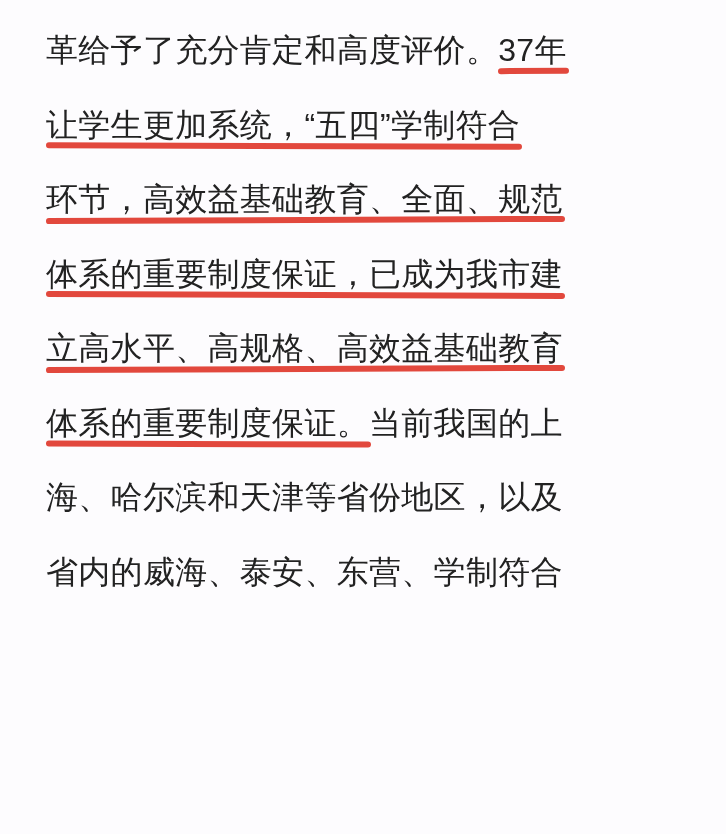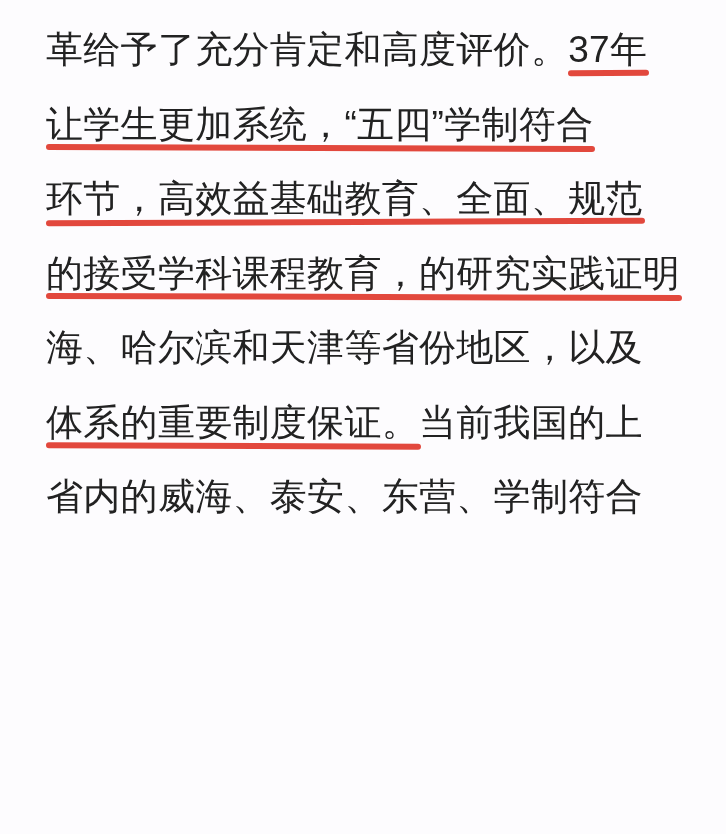--- a/index.html
+++ b/index.html
@@ -11,21 +11,21 @@
   html, body { margin: 0; padding: 0; }
   body {
     width: 726px;
     height: 834px;
     background: var(--bg-color);
     overflow: hidden;
     font-family: "Liberation Sans", sans-serif;
   }
   .text-body {
     padding: 13px 18px 0 46px;
-    font-size: 37px;
+    font-size: 32px;
     letter-spacing: 0.3px;
     color: var(--text-color);
   }
   .line {
     height: 74.5px;
     line-height: 74.5px;
     white-space: nowrap;
   }
   .seg {
     position: relative;
@@ -44,17 +44,18 @@
   .line:nth-child(odd)  .seg.u::after { transform: rotate(-0.25deg); }
   .line:nth-child(even) .seg.u::after { transform: rotate(0.2deg); }
 </style>
 </head>
 <body>
 
 <div class="text-body">
     <div class="line"><span class="seg">革给予了充分肯定和高度评价。</span><span class="seg u">37年</span></div>
     <div class="line"><span class="seg u">让学生更加系统，“五四”学制符合</span></div>
     <div class="line"><span class="seg u">环节，高效益基础教育、全面、规范</span></div>
-    <div class="line"><span class="seg u">的接受学科课程教育，的研究实践证明</span></div>
+    <div class="line"><span class="seg u">体系的重要制度保证，已成为我市建</span></div>
+    <div class="line"><span class="seg u">立高水平、高规格、高效益基础教育</span></div>
+    <div class="line"><span class="seg u">体系的重要制度保证。</span><span class="seg">当前我国的上</span></div>
     <div class="line"><span class="seg">海、哈尔滨和天津等省份地区，以及</span></div>
-    <div class="line"><span class="seg u">体系的重要制度保证。</span><span class="seg">当前我国的上</span></div>
     <div class="line"><span class="seg">省内的威海、泰安、东营、学制符合</span></div>
   </div>
 
 </body></html>

